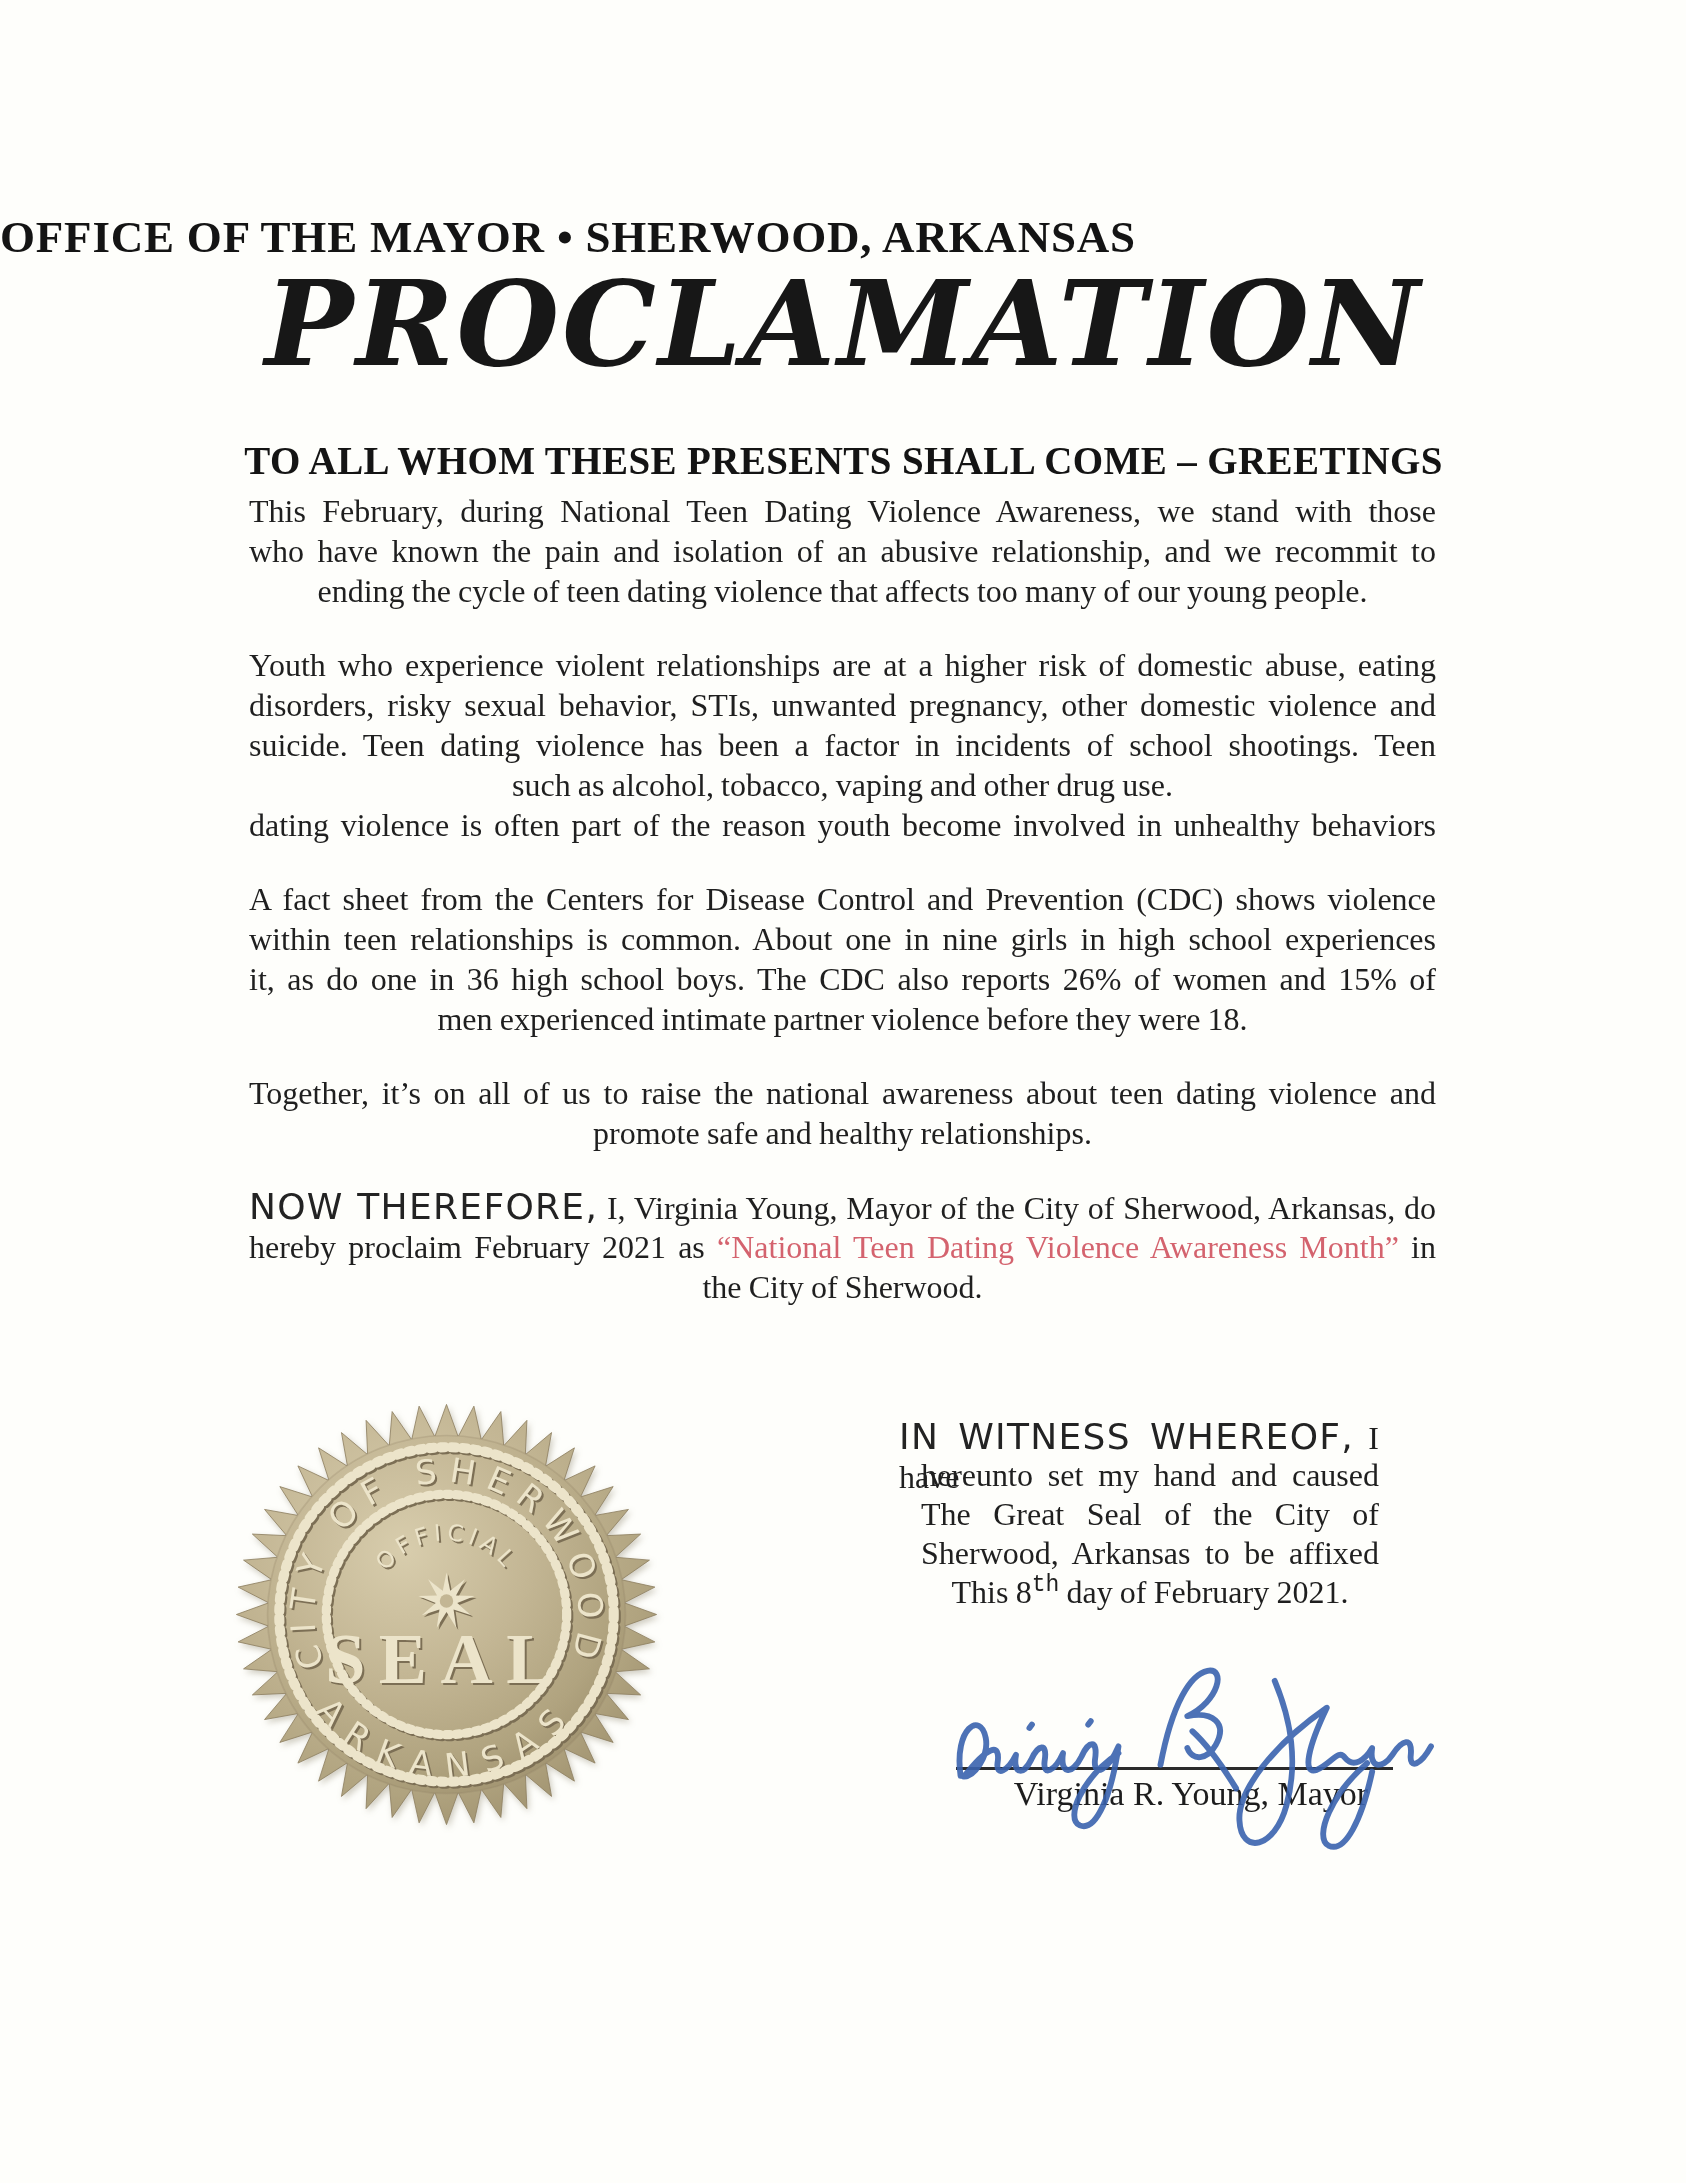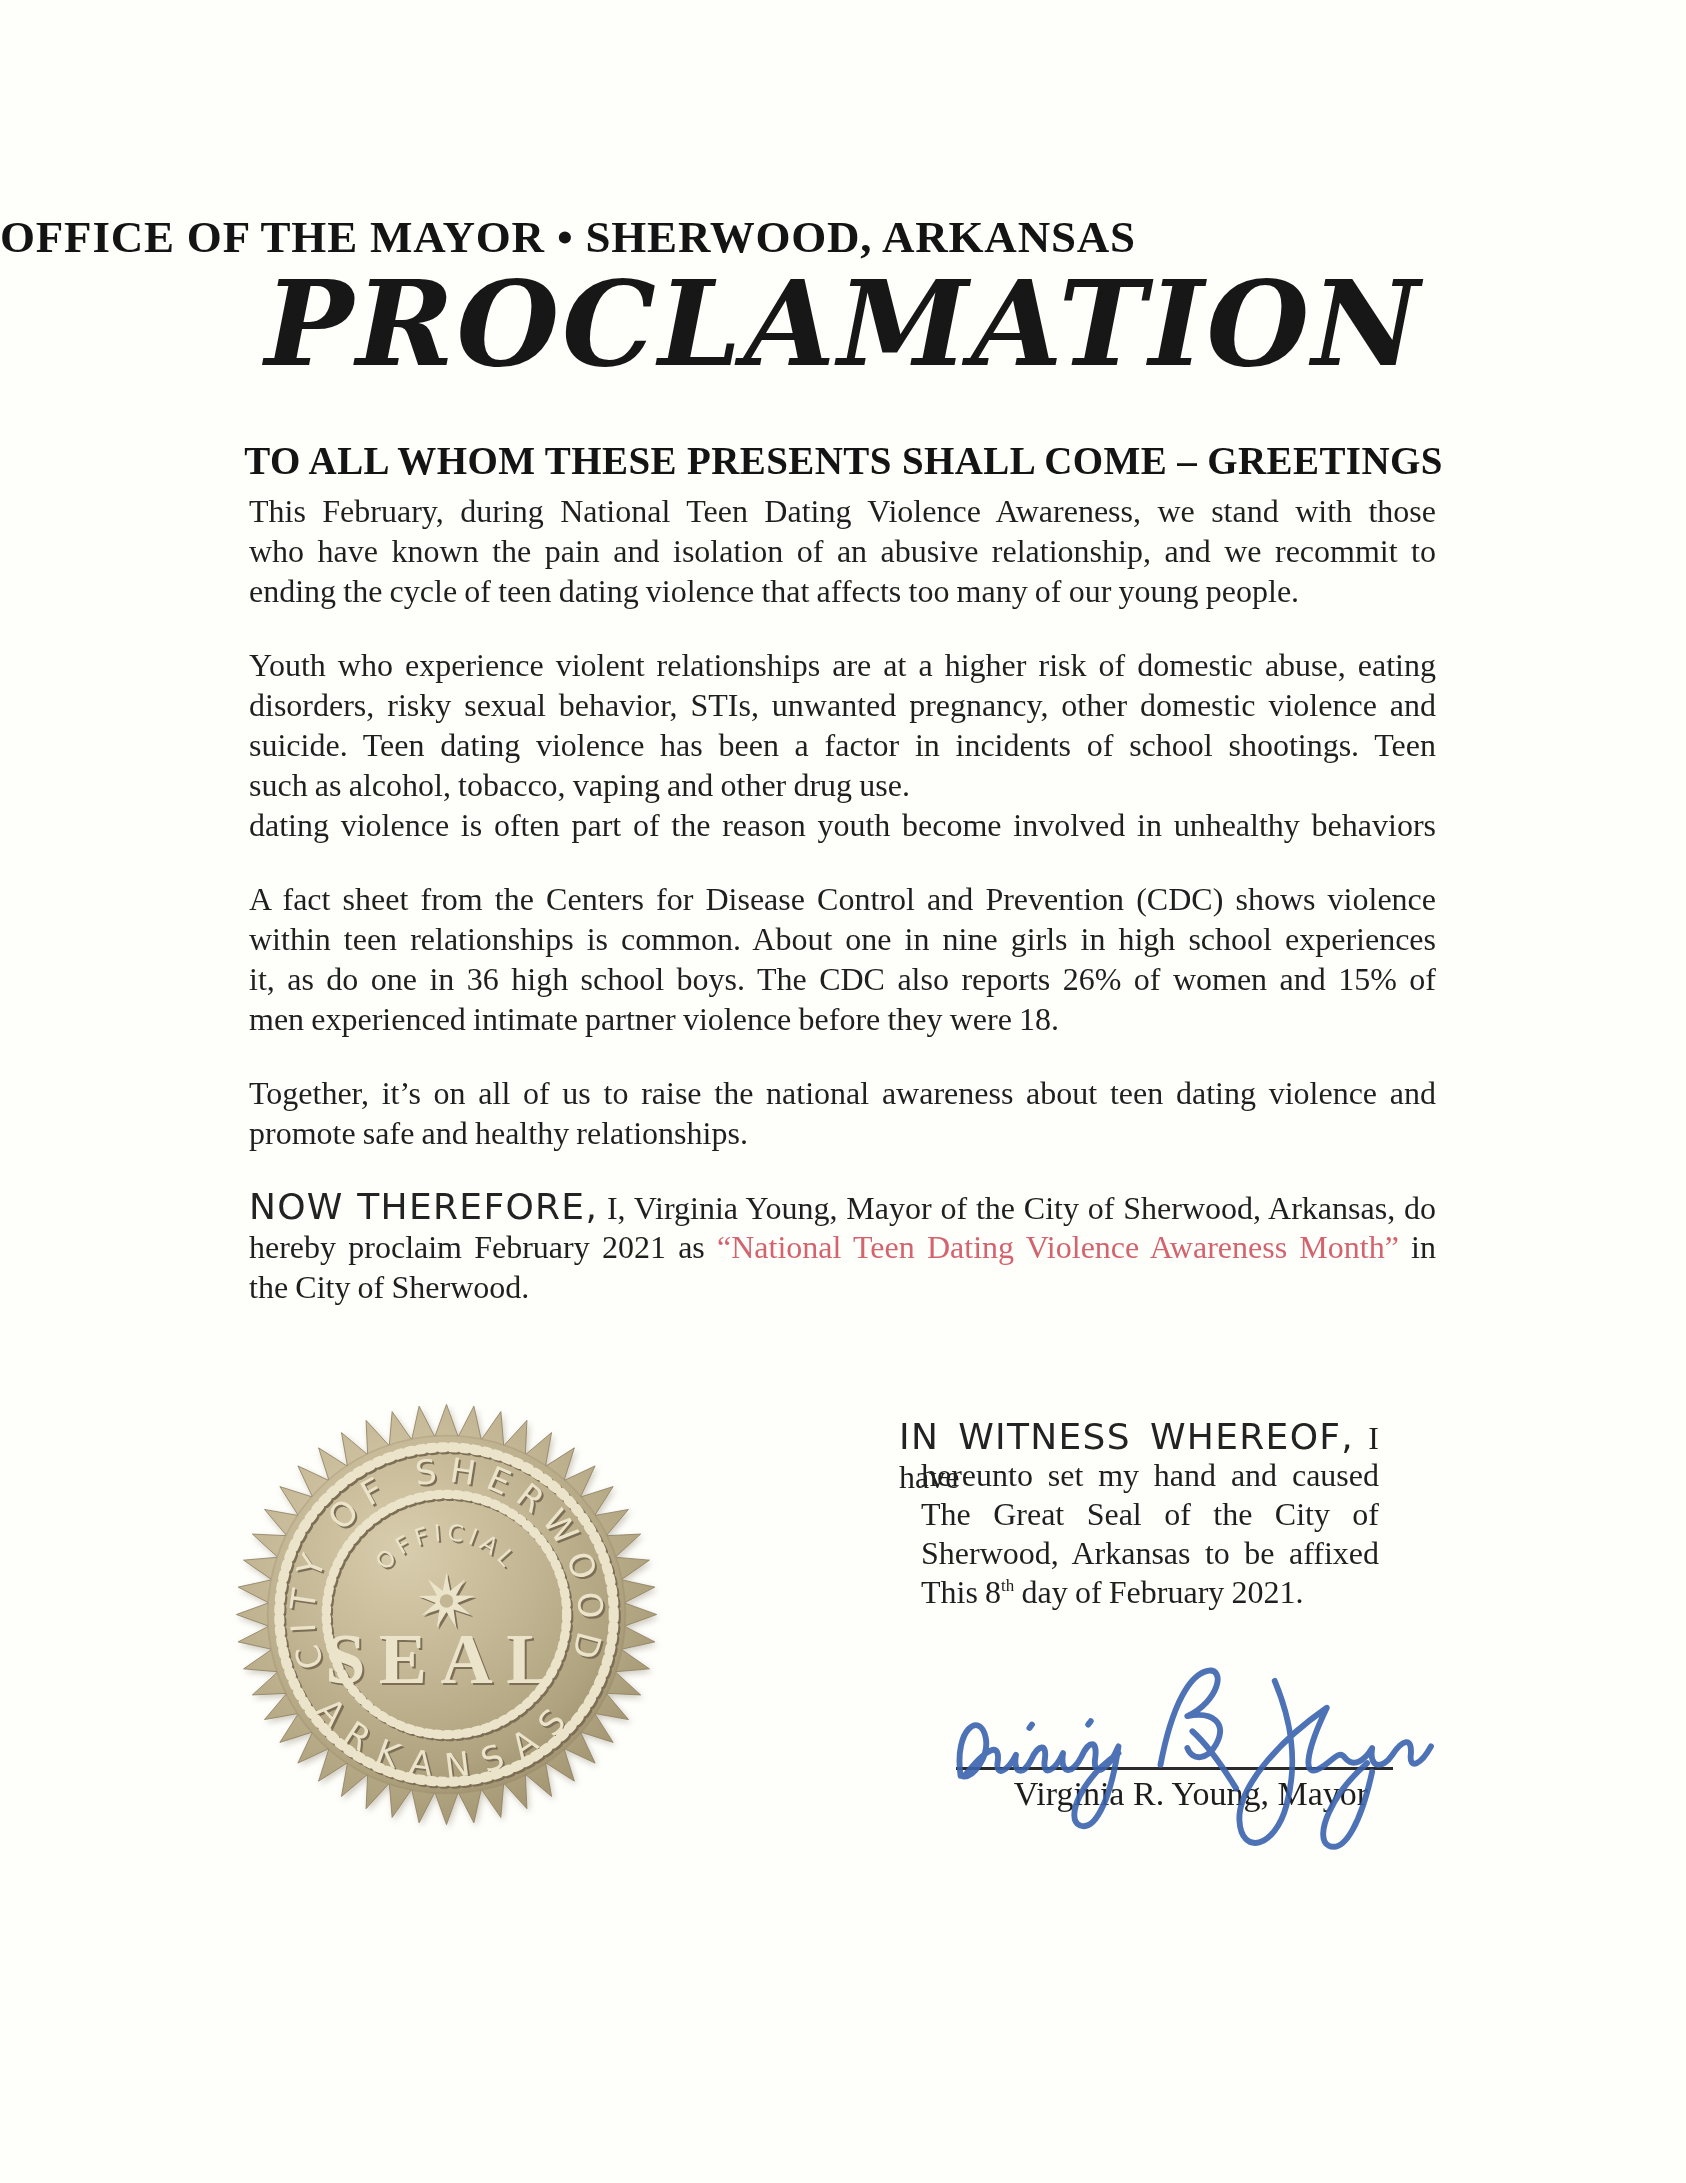--- a/index.html
+++ b/index.html
@@ -10,25 +10,25 @@
   .title{position:absolute;left:0;top:253px;width:100%;text-align:center;
         font-family:"DejaVu Serif",serif;font-style:italic;font-weight:700;
         font-size:118px;letter-spacing:2.5px;line-height:141px;color:#171717;}
   .salutation{position:absolute;left:0;top:406px;width:100%;text-align:center;
         font-size:39px;font-weight:bold;letter-spacing:0.4px;line-height:47px;color:#141414;margin-top:31px;}
 
   #body-paragraphs{position:absolute;left:249px;top:491px;width:1187px;}
   .para{margin:0 0 34px 0;}
   .bline{height:40px;line-height:40px;font-size:32px;word-spacing:-0.8px;}
   .jline{text-align:justify;text-align-last:justify;text-justify:inter-word;}
-  .jlast{text-align:left;}
+  .jlast{text-align:center;}
   .seg-n{}
   .seg-script{font-family:"DejaVu Sans",sans-serif;font-size:36px;letter-spacing:1.3px;color:#232323;}
   .seg-red{color:var(--accent-red,#d4636e);}
-  .seg-sup{font-size:17px;position:relative;top:-11.8px;}
+  .seg-sup{font-size:23px;position:relative;top:-11.8px;font-family:Liberation Mono, monospace;}
 
   #witness{position:absolute;left:899px;top:1417px;width:480px;}
   .wline{height:39px;line-height:39px;font-size:32px;padding-left:22px;word-spacing:-0.8px;}
   .wline.first{padding-left:0;}
 
   #seal{position:absolute;left:228px;top:1396px;width:437px;height:437px;
         filter:drop-shadow(2.5px 3.4px 3.4px rgba(95,85,55,0.30));}
   #seal svg{width:100%;height:100%;}
   #seal .emb{font-family:"DejaVu Sans",sans-serif;}
   #seal .emb.dark{color:#7c6f55;}

